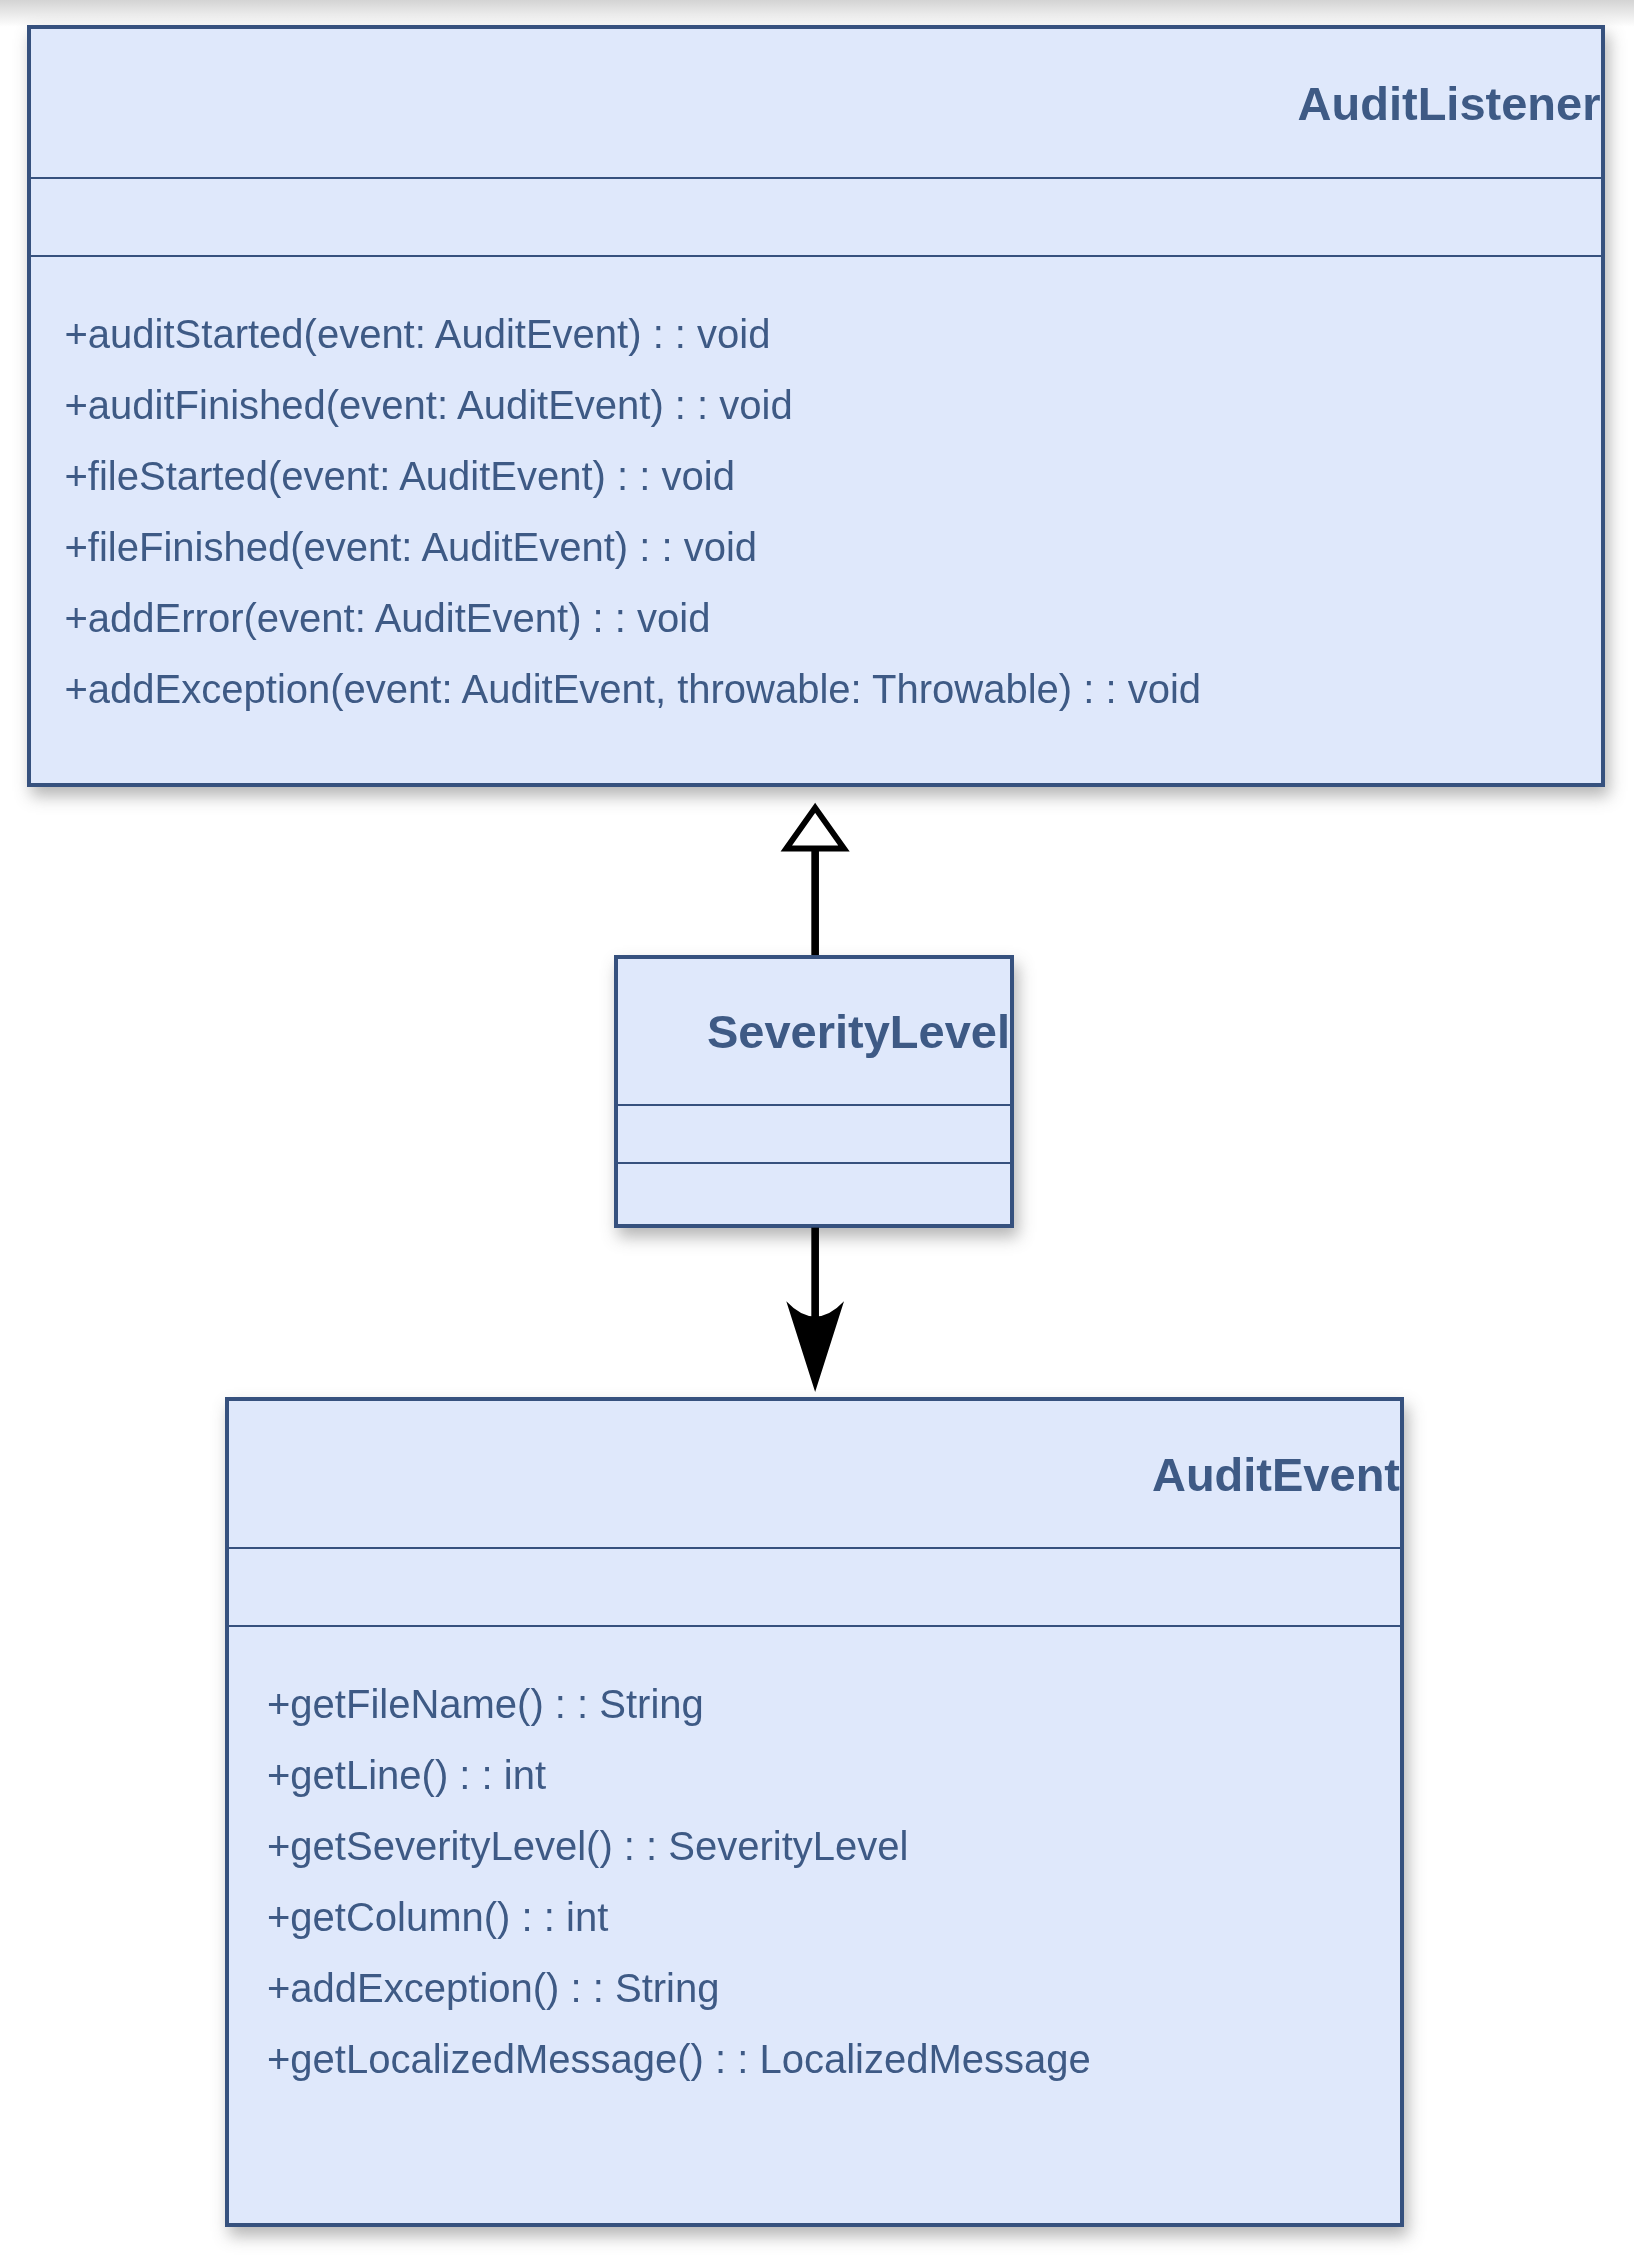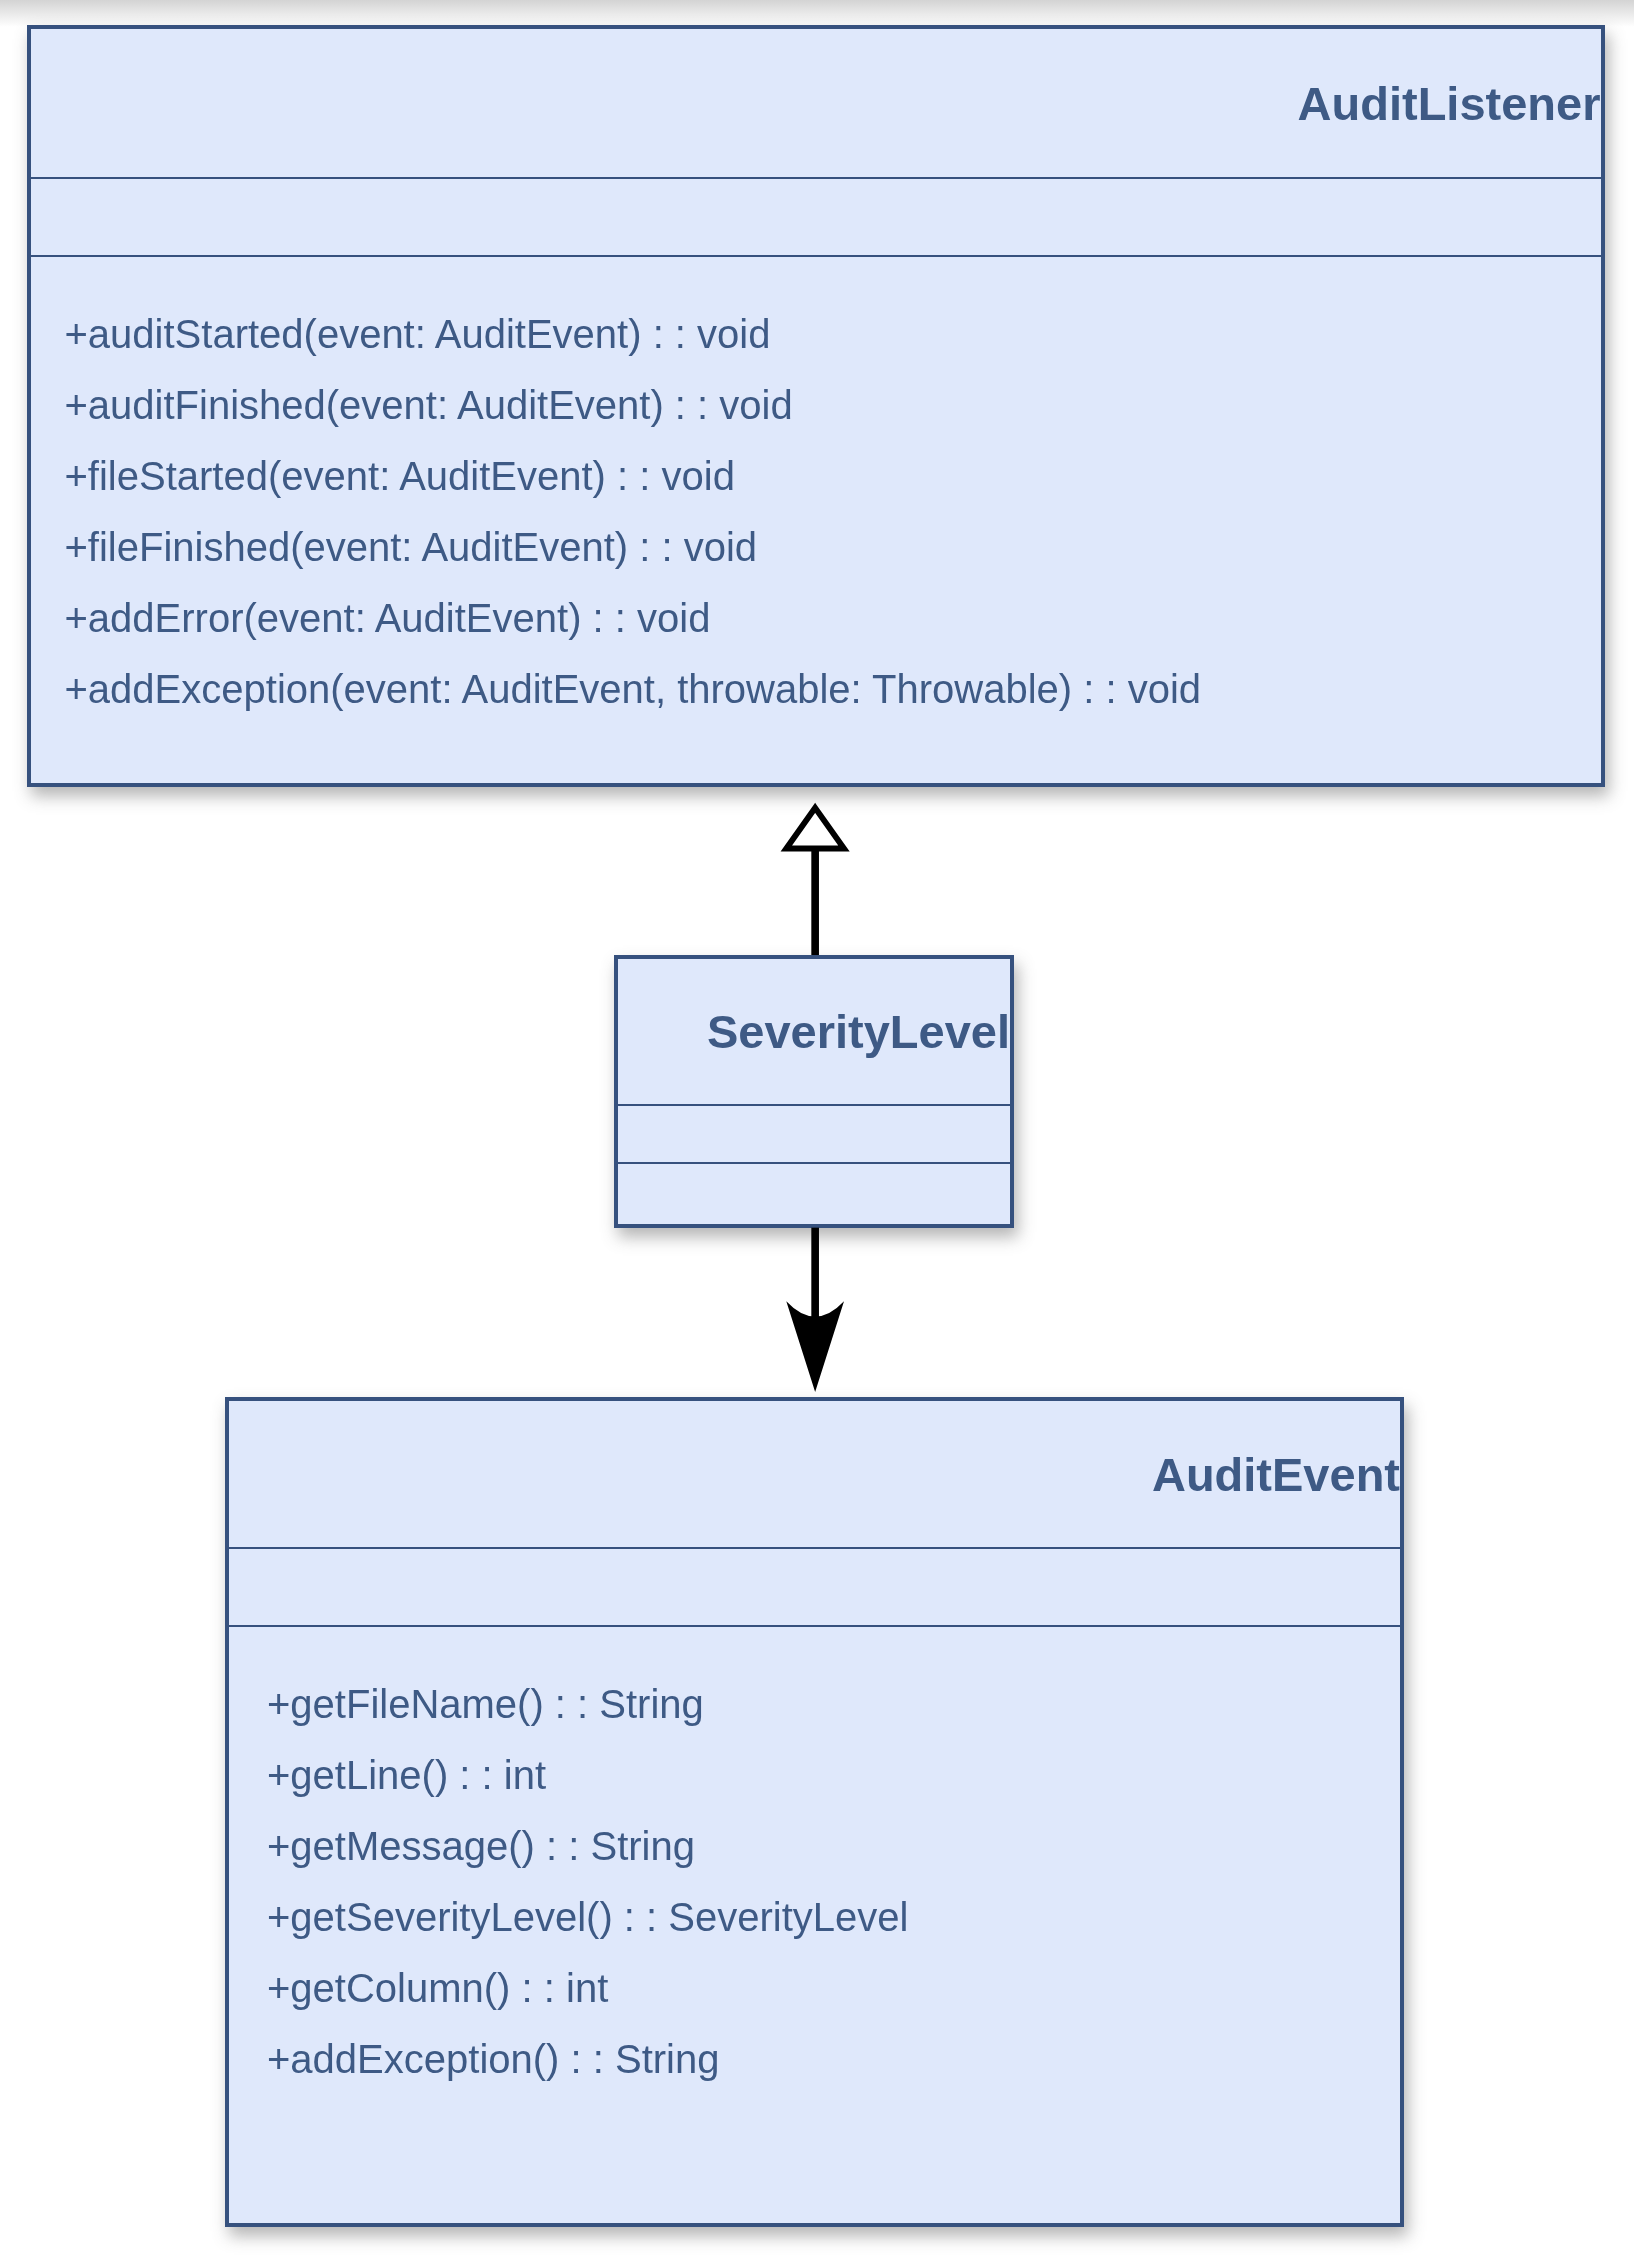--- a/index.html
+++ b/index.html
@@ -100,24 +100,24 @@
   </div>
 
   <div class="uml-class" id="box-auditEvent">
     <div class="compartment title">
       <span>AuditEvent</span>
     </div>
     <div class="compartment attrs"></div>
     <div class="compartment methods">
         <div class="method-line">+getFileName() : : String</div>
         <div class="method-line">+getLine() : : int</div>
-        <div class="method-line">+getMessage() : : String</div>
         <div class="method-line">+getSeverityLevel() : : SeverityLevel</div>
         <div class="method-line">+getColumn() : : int</div>
         <div class="method-line">+addException() : : String</div>
+        <div class="method-line">+getLocalizedMessage() : : LocalizedMessage</div>
       </div>
   </div>
 
   <svg id="arrows" viewBox="0 0 2776 3840" xmlns="http://www.w3.org/2000/svg">
     
     <g>
       <line x1="1384" y1="1622" x2="1384" y2="1436" stroke="#000000" stroke-width="13"></line>
       <polygon points="1384,1372 1433,1441 1335,1441" fill="#ffffff" stroke="#000000" stroke-width="10" stroke-linejoin="miter"></polygon>
     </g>
      AuditEvent (directed association: filled barb arrowhead) --&gt;

